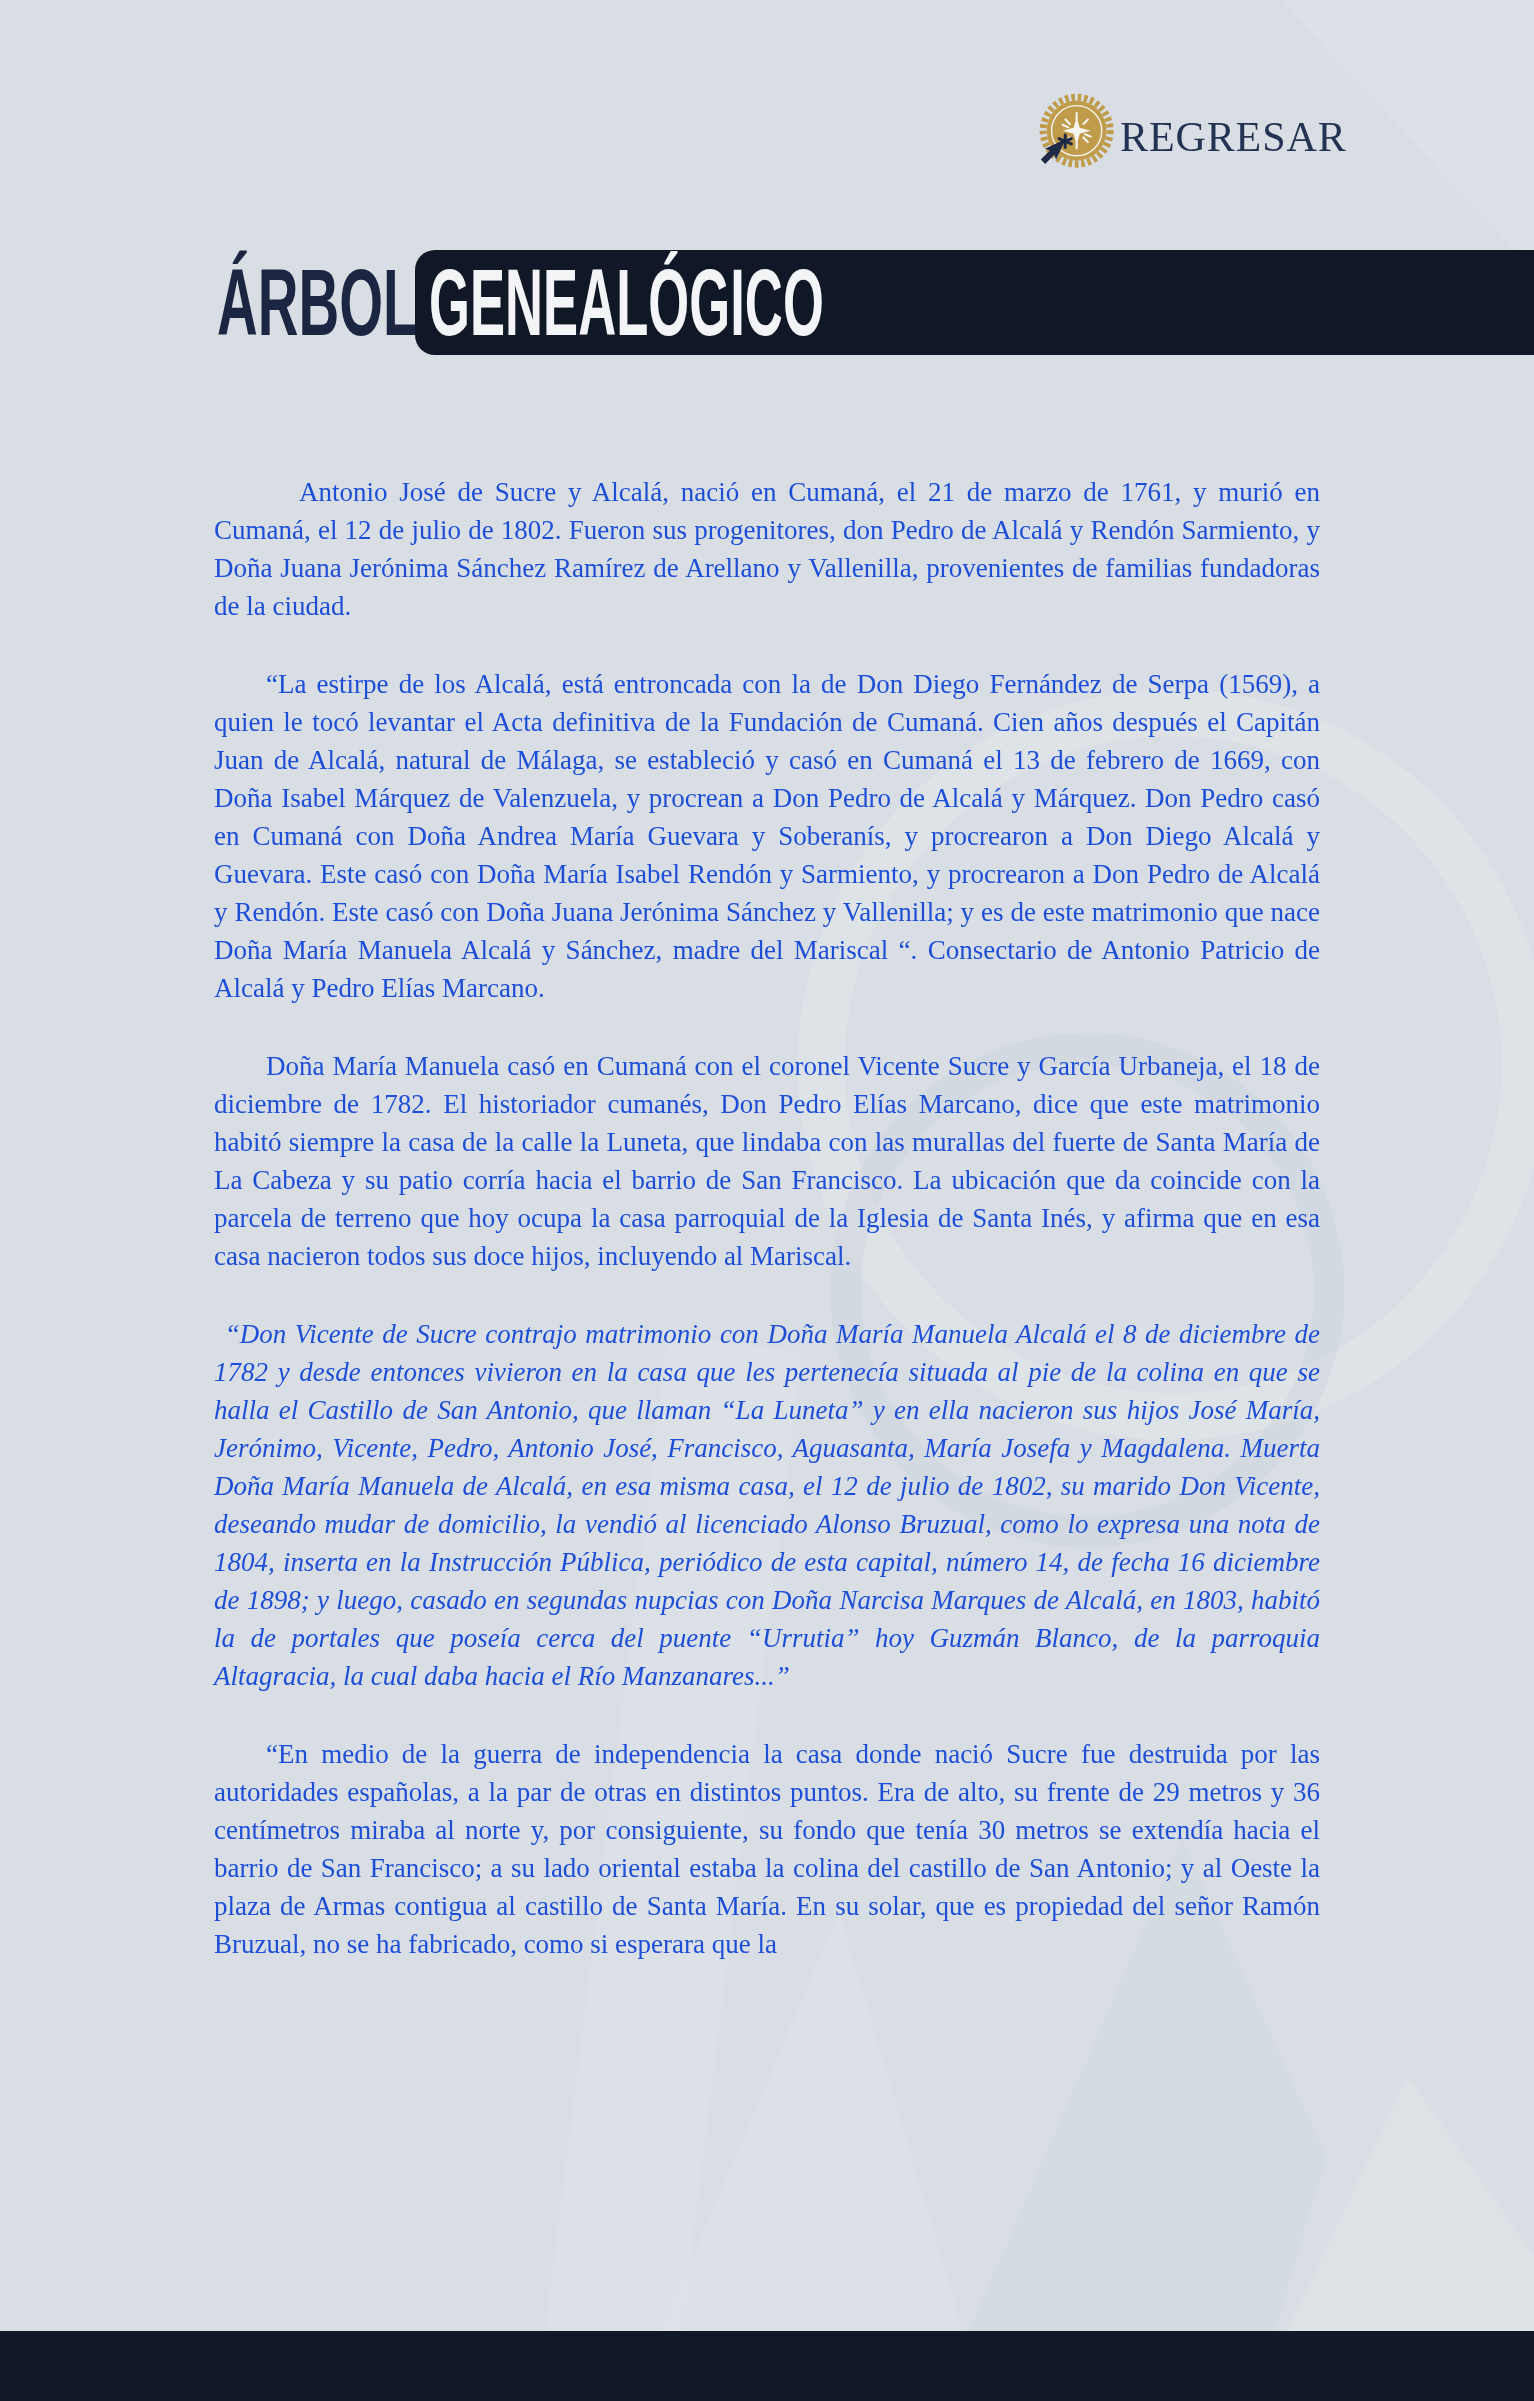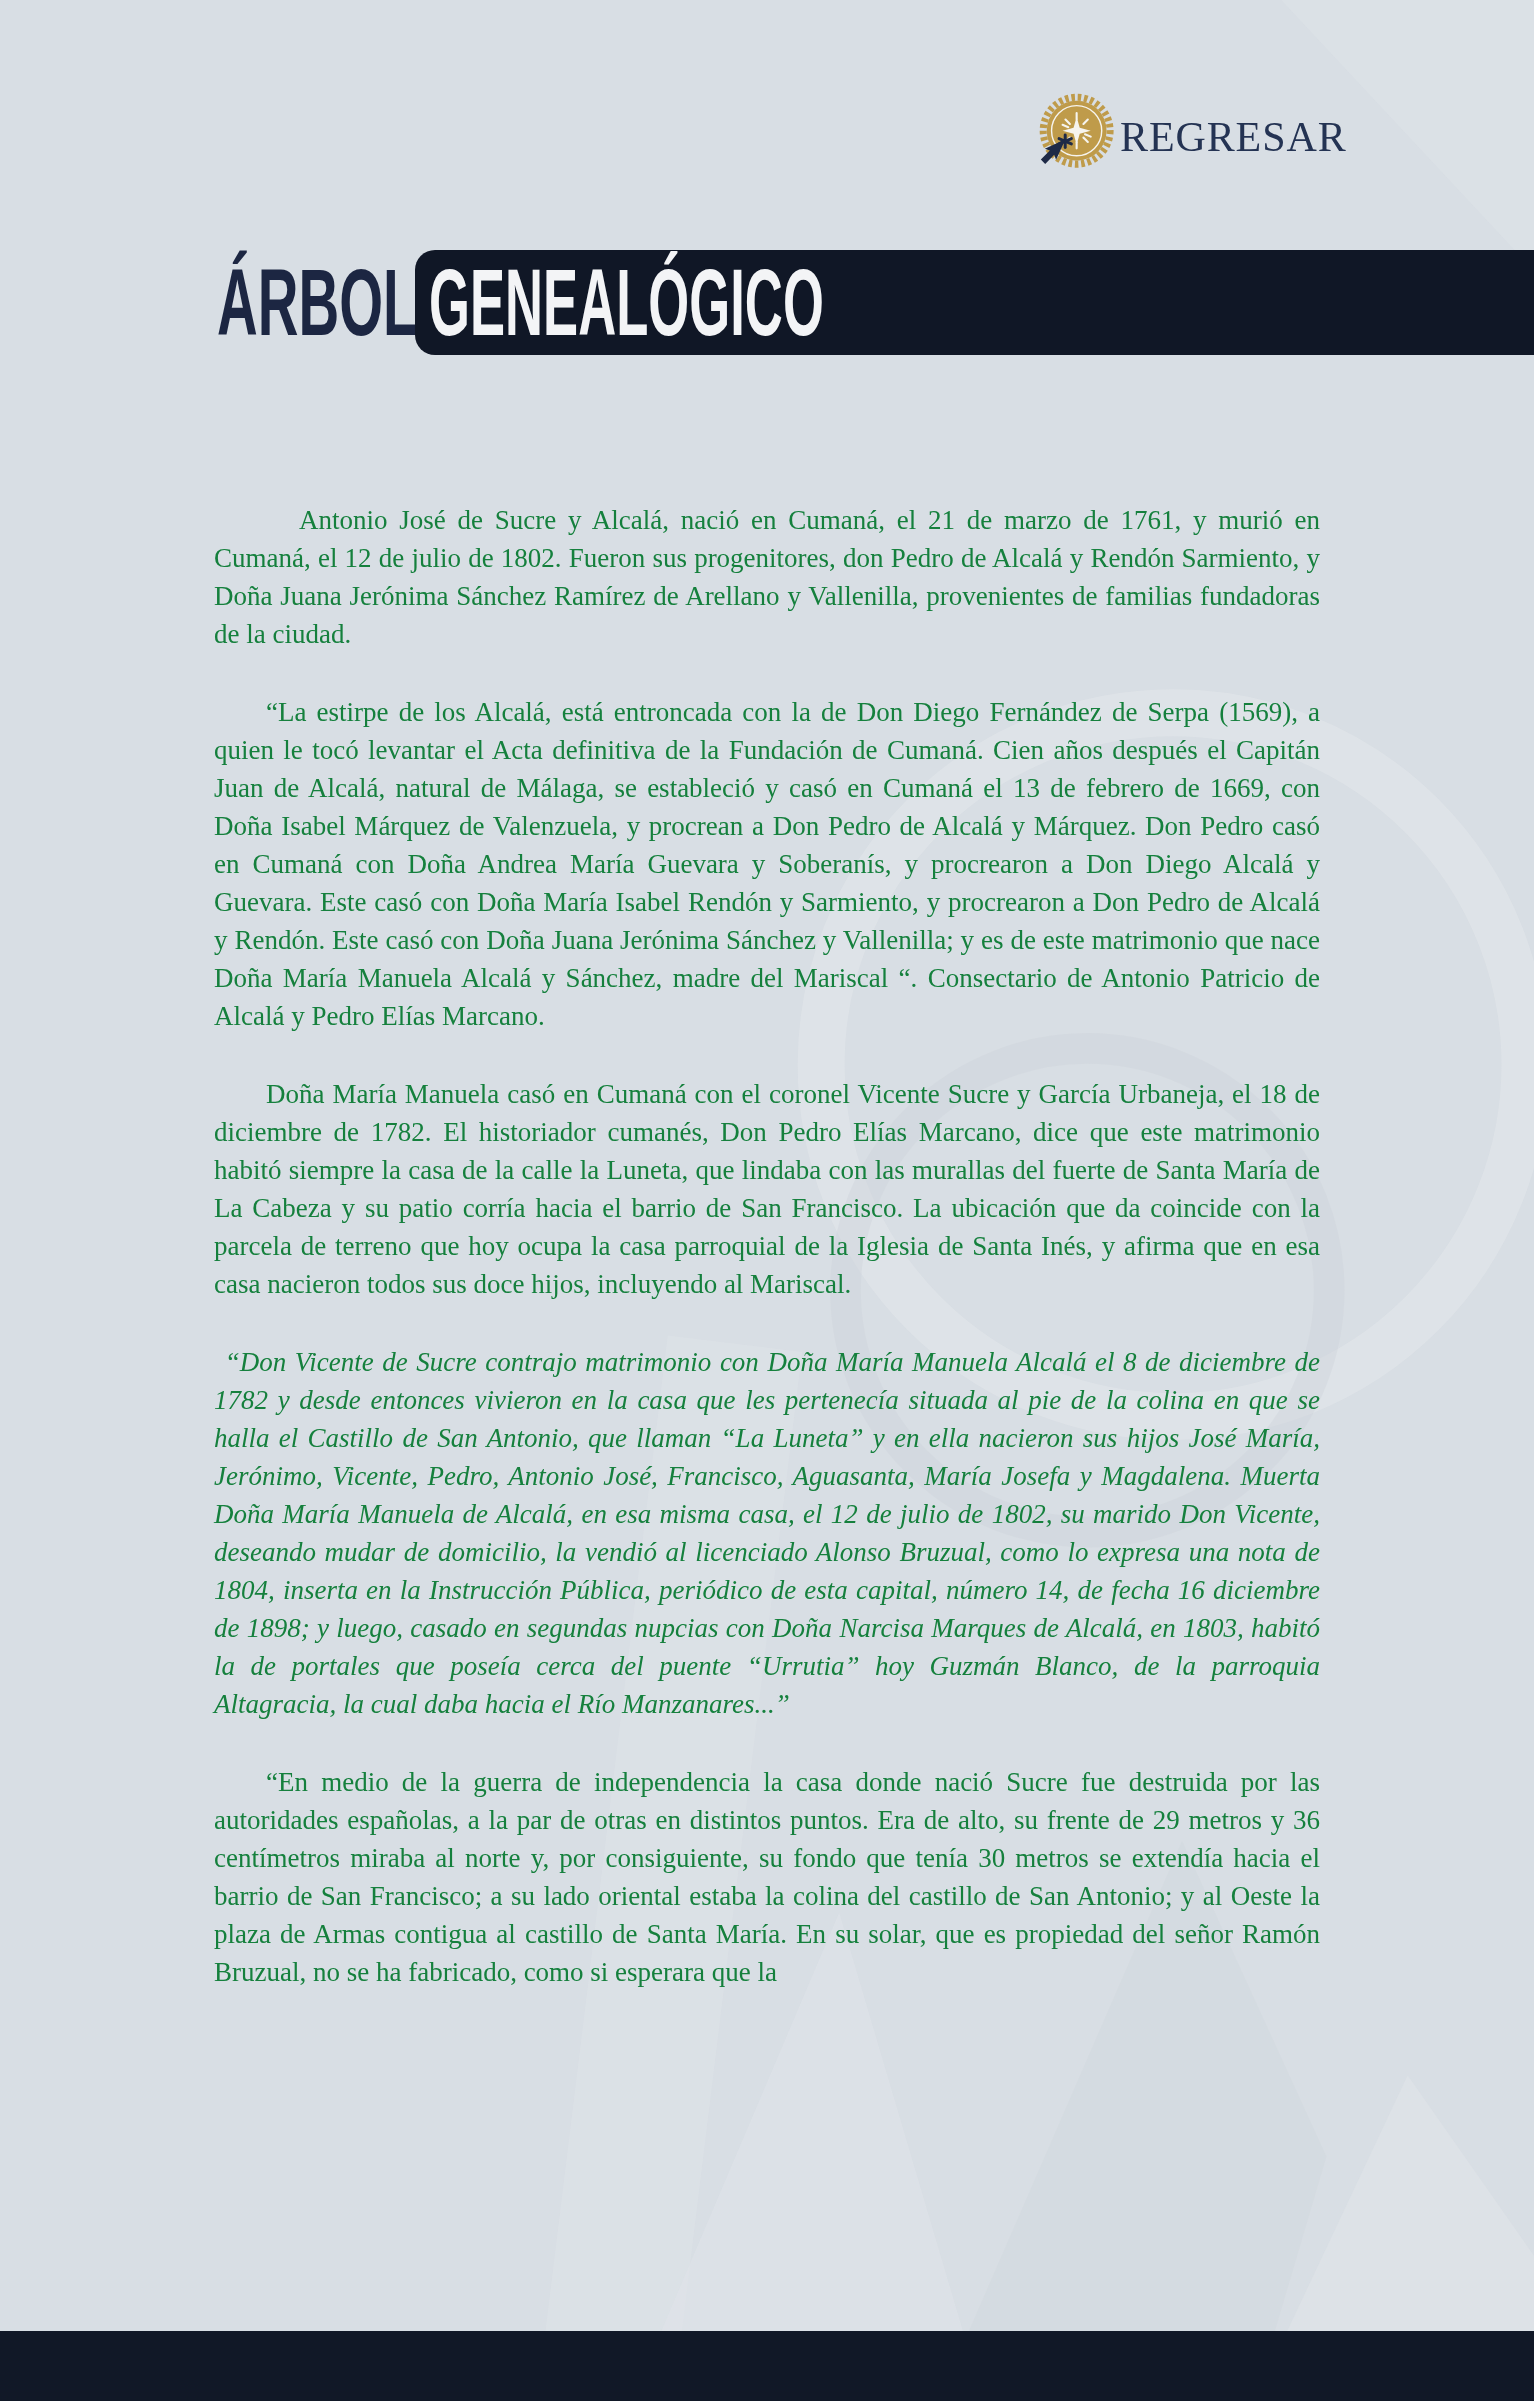--- a/index.html
+++ b/index.html
@@ -18,21 +18,21 @@
   
   .title-row{position:absolute;top:250px;left:0;width:1534px;height:105px;padding-left:29px;}
   .title-arbol{position:absolute;left:217px;top:0;height:105px;display:flex;align-items:center;
     font-family:"Liberation Sans", sans-serif;font-weight:800;font-size:94px;color:#1c2642;
     transform:scaleX(0.60);transform-origin:left center;white-space:nowrap;}
   .title-bar{position:absolute;left:415px;right:0;top:0;height:105px;background:#101726;display:flex;align-items:center;border-radius:20px;}
   .title-gene{margin-left:13.5px;font-family:"Liberation Sans", sans-serif;font-weight:800;font-size:94px;color:#f3f4f6;
     transform:scaleX(0.56);transform-origin:left center;white-space:nowrap;}
 
   
-  .article{position:absolute;left:214px;top:473px;width:1106px;color:#15803d;margin-top:28px;}
+  .article{position:absolute;left:214px;top:473px;width:1106px;color:#1d4ed8;}
   .article p{margin:0 0 40px 0;font-size:27px;line-height:38px;text-align:justify;text-indent:52px;}
   .article p.indent-lg{text-indent:85px;}
   .article p.indent-sm{text-indent:10.8px;font-style:italic;}
 
   
   .footer-bar{position:absolute;left:0;bottom:0;width:1534px;height:70px;background:#111827;}
 </style>
 </head>
 <body>
 

